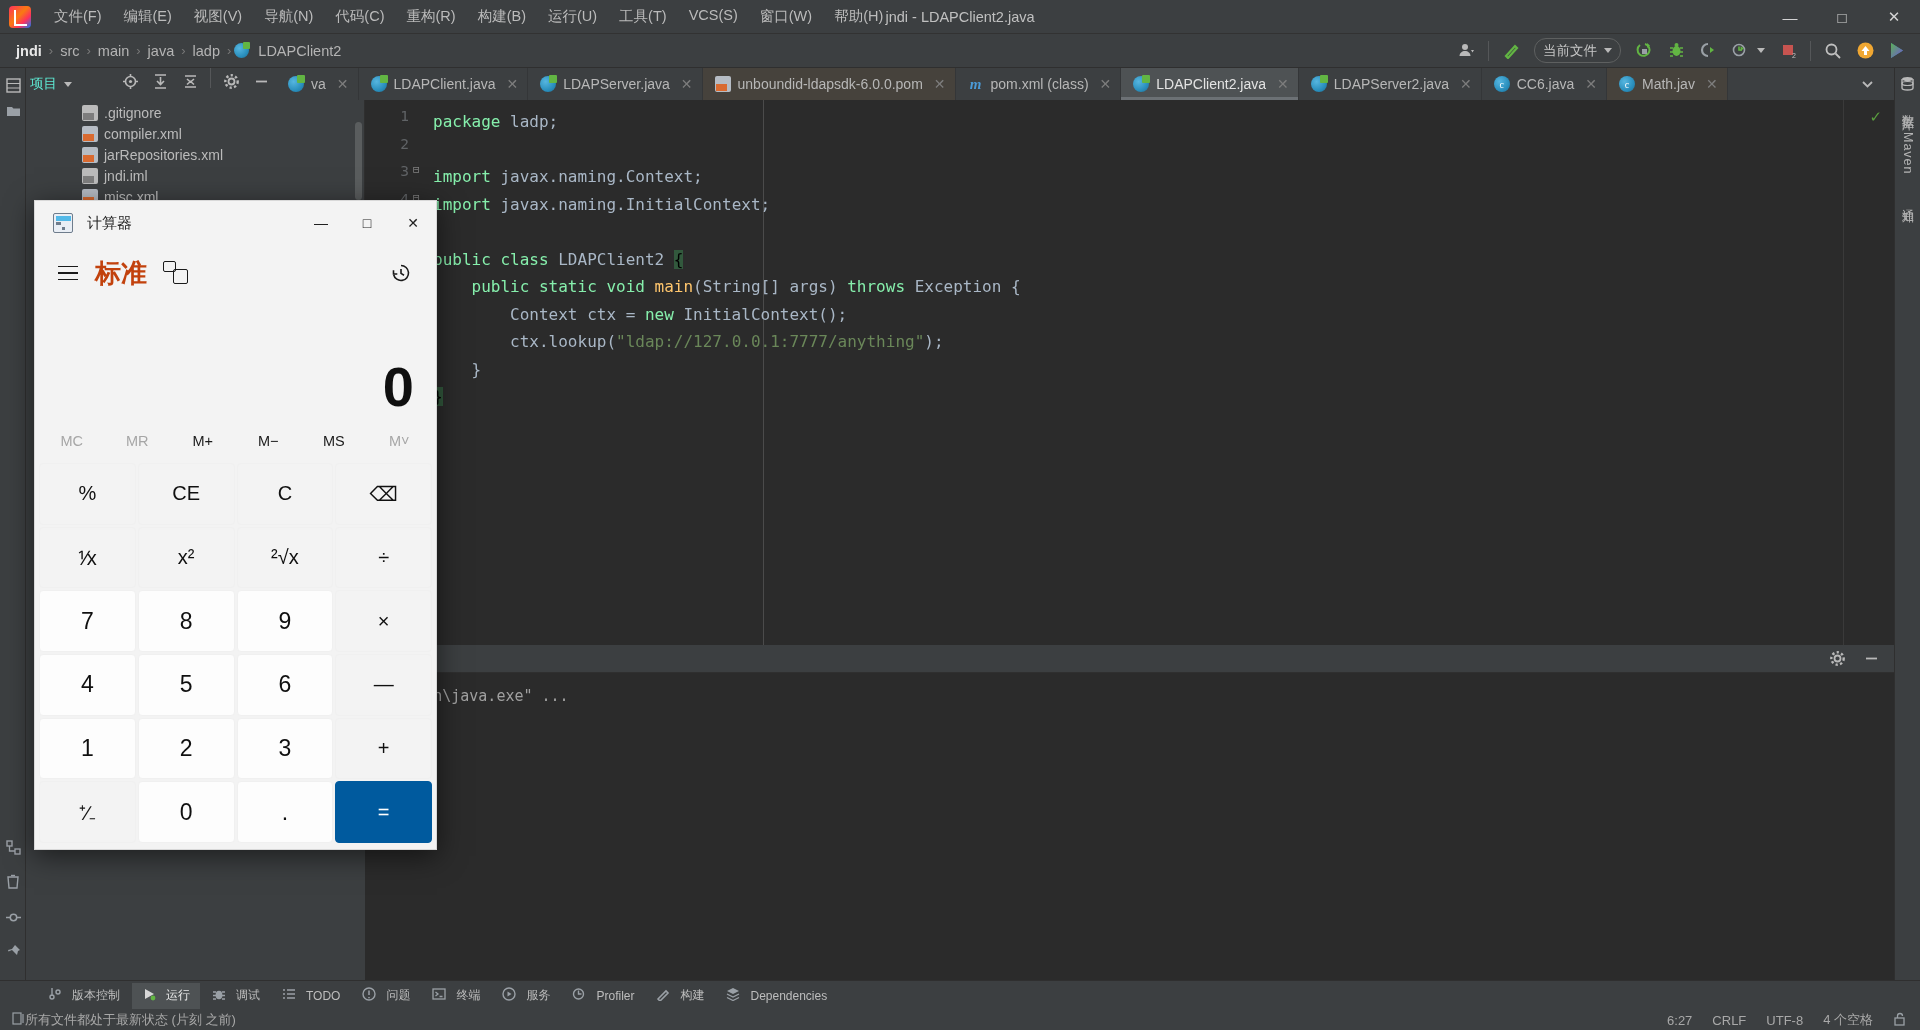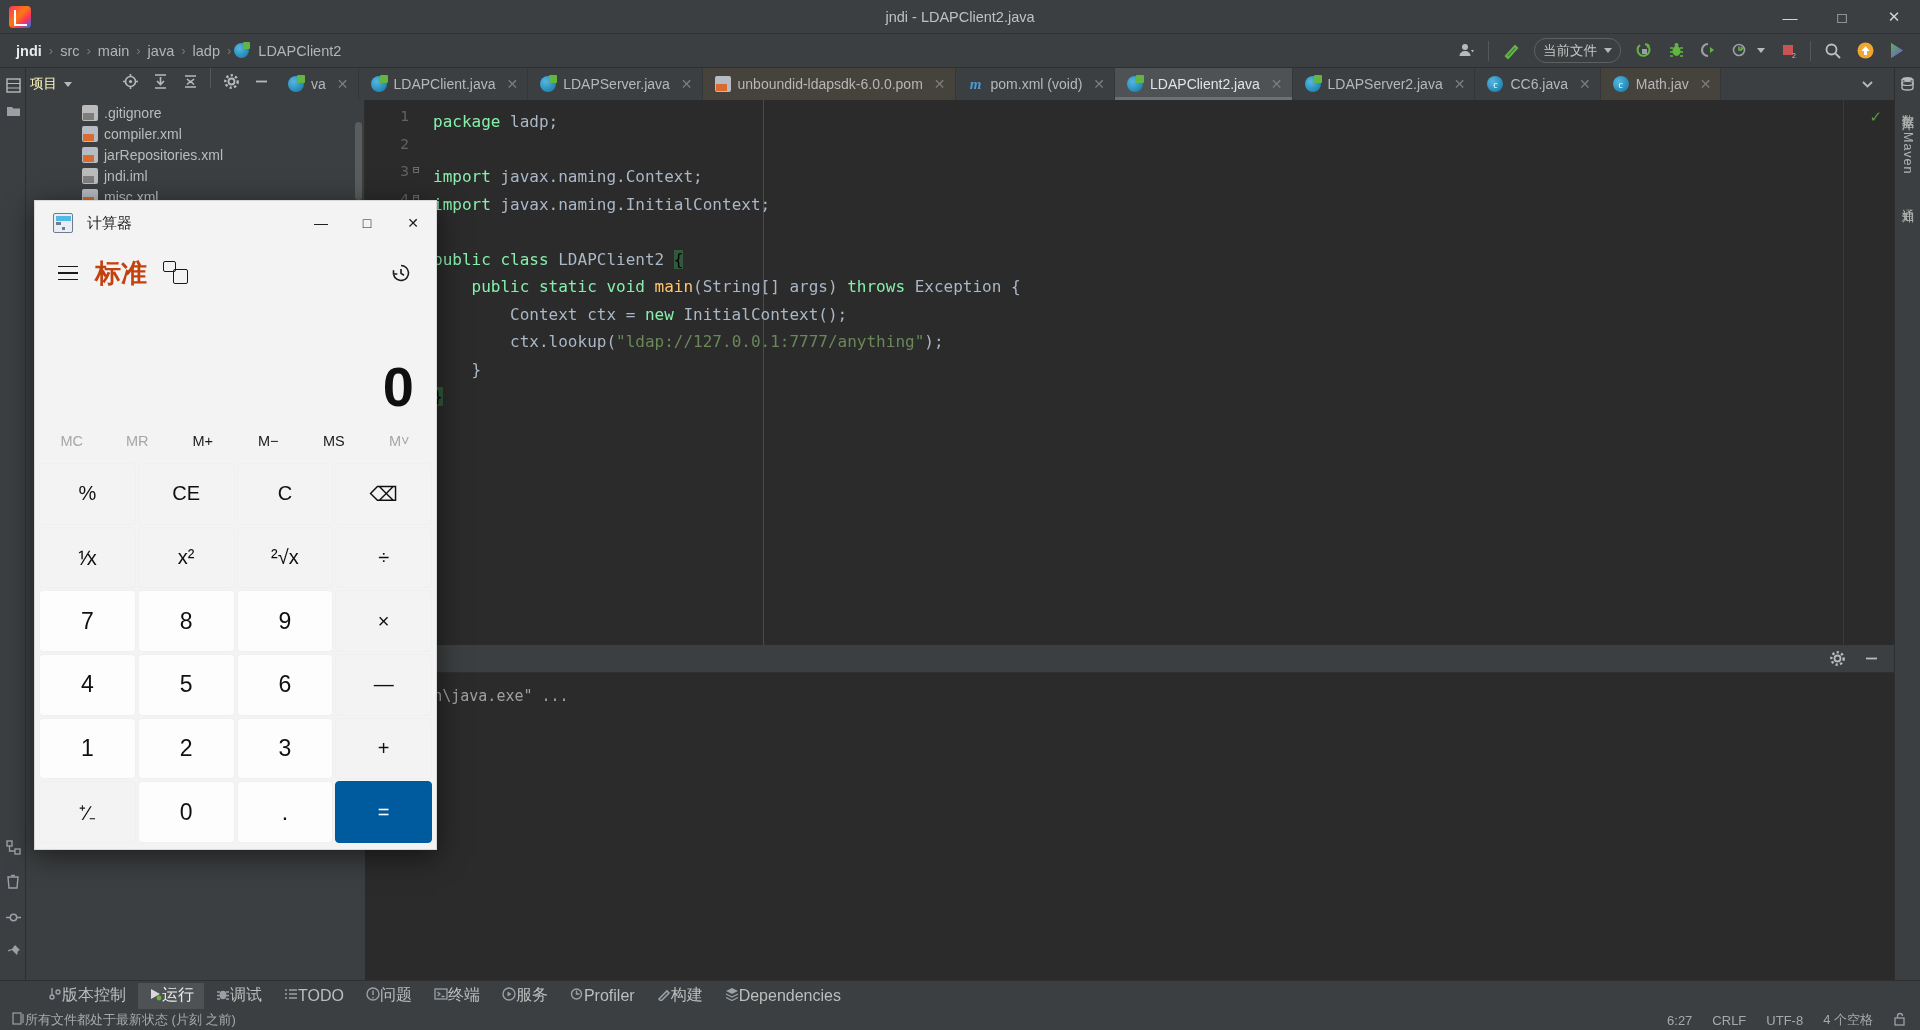--- a/index.html
+++ b/index.html
@@ -73,21 +73,21 @@
   .vsep { width: 1px; height: 20px; background: #555759; margin: 0 5px; }
   .chev { width: 0; height: 0; border-left: 4px solid transparent; border-right: 4px solid transparent; border-top: 5px solid #b9b9b9; }
 
   
   .tabstrip {
     position: absolute; left: 0; top: 68px; width: 1920px; height: 32px;
     background: #3c3f41; display: flex; align-items: stretch; overflow: hidden;
   }
   .tool-toggle {
     display: flex; align-items: center; gap: 7px; padding: 0 9px;
-    color: #fef9c3; font-size: 13.5px; white-space: nowrap;
+    color: #5eead4; font-size: 13.5px; white-space: nowrap;
   }
   .proj-ico {
     width: 14px; height: 13px; border: 1.6px solid #b0b0b0; border-radius: 2px;
     position: relative; flex: none;
   }
   .proj-ico::after { content:""; position:absolute; inset: 2px; background:#3592c4; }
   .tabs { display: flex; align-items: stretch; flex: 1; min-width: 0; }
   .tab {
     display: flex; align-items: center; gap: 7px; padding: 0 9px 0 12px;
     font-size: 14px; color: #b7b7b7; white-space: nowrap; position: relative;
@@ -207,22 +207,22 @@
     font-family: "DejaVu Sans Mono", monospace; font-size: 15px; color: #a0a0a0;
     padding: 14px 0 0 14px;
   }
 
   
   .bottombar {
     position: absolute; left: 0; bottom: 20px; width: 1920px; height: 30px;
     background: #3c3f41; display: flex; align-items: center; border-top: 1px solid #2f2f2f;
   }
   .bb-item {
-    display: flex; align-items: center; gap: 0; height: 26px; padding: 0 10px;
-    color: #bdbdbd; font-size: 16px; white-space: nowrap; margin-left: 2px;
+    display: flex; align-items: center; gap: 10px; height: 26px; padding: 0 10px;
+    color: #bdbdbd; font-size: 12px; white-space: nowrap; margin-left: 2px;
   }
   .bb-item.active { background: #4e5254; color: #eaeaea; }
   .statusbar {
     position: absolute; left: 0; bottom: 0; width: 1920px; height: 20px;
     background: #3c3f41; display: flex; align-items: center;
     color: #a8a8a8; font-size: 13px;
   }
   .sb-left { display: flex; align-items: center; gap: 0; margin-left: 12px; }
   .sb-right { position: absolute; right: 14px; display: flex; align-items: center; gap: 20px; }
 
@@ -308,20 +308,34 @@
   .key.num { font-size: 23px; background: #fdfdfd; }
   .key.equals { background: #005a9e; color: #fff; border-color: #005a9e; font-size: 20px; }
 </style>
 </head>
 <body>
 
 <div id="app">
 
   <div class="menubar">
     <div class="ij-logo"></div>
+    <div id="menu-items" style="display:flex">
+        <div class="menu-item">文件(F)</div>
+        <div class="menu-item">编辑(E)</div>
+        <div class="menu-item">视图(V)</div>
+        <div class="menu-item">导航(N)</div>
+        <div class="menu-item">代码(C)</div>
+        <div class="menu-item">重构(R)</div>
+        <div class="menu-item">构建(B)</div>
+        <div class="menu-item">运行(U)</div>
+        <div class="menu-item">工具(T)</div>
+        <div class="menu-item">VCS(S)</div>
+        <div class="menu-item">窗口(W)</div>
+        <div class="menu-item">帮助(H)</div>
+      </div>
     <div class="win-title">jndi - LDAPClient2.java</div>
     <div class="win-ctrls">
       <div class="win-btn">—</div>
       <div class="win-btn">□</div>
       <div class="win-btn close">✕</div>
     </div>
   </div>
 
   <div class="navbar">
     <div class="crumbs" id="breadcrumb">
@@ -472,21 +486,21 @@
           <span>LDAPServer.java</span>
           <span class="tab-x">✕</span>
         </div>
         <div class="tab pinned">
           <span class="ico ico-xmlfile"></span>
           <span>unboundid-ldapsdk-6.0.0.pom</span>
           <span class="tab-x">✕</span>
         </div>
         <div class="tab">
           <span class="ico ico-maven">m</span>
-          <span>pom.xml (void)</span>
+          <span>pom.xml (class)</span>
           <span class="tab-x">✕</span>
         </div>
         <div class="tab active">
           <span class="ico ico-class"></span>
           <span>LDAPClient2.java</span>
           <span class="tab-x">✕</span>
         </div>
         <div class="tab">
           <span class="ico ico-class"></span>
           <span>LDAPServer2.java</span>

